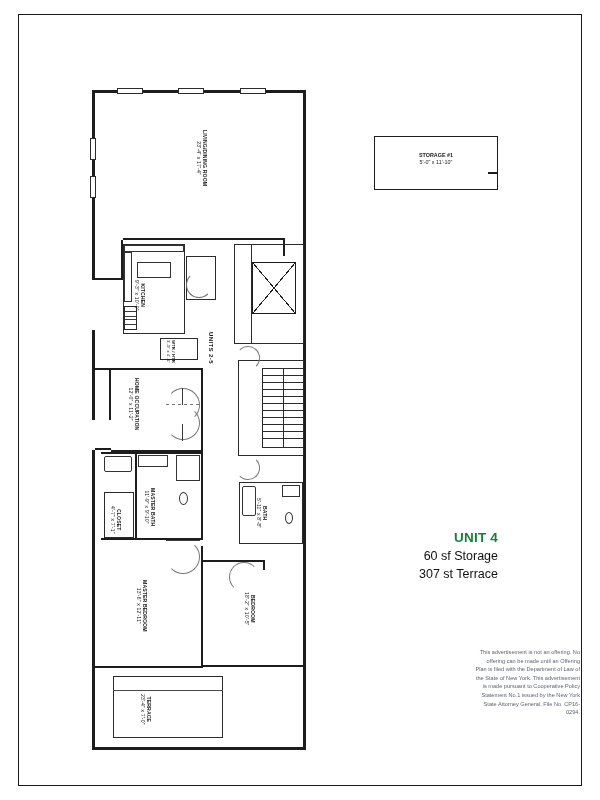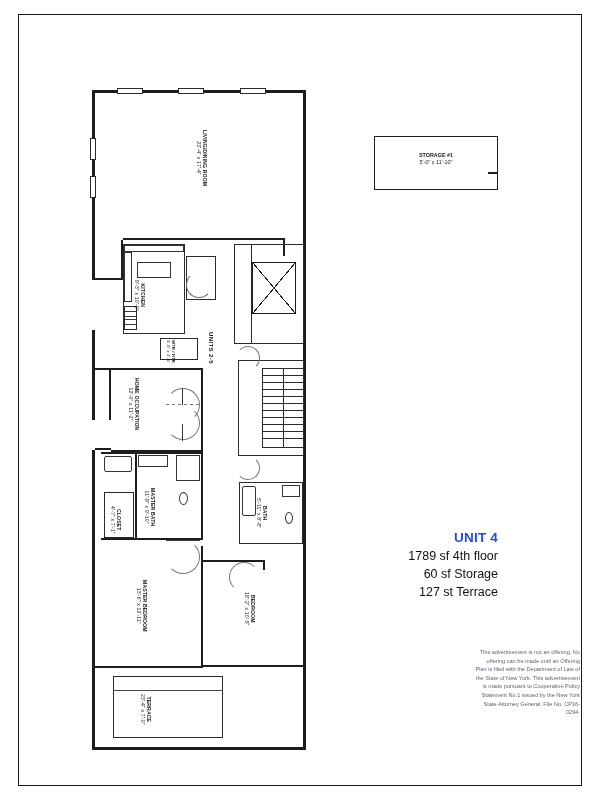--- a/index.html
+++ b/index.html
@@ -106,21 +106,21 @@
     right: 102px;
     top: 528px;
     width: 160px;
     text-align: right;
   }
   #unit-info .unit-title {
     font-size: 13.5px;
     font-weight: 700;
     letter-spacing: 0.2px;
     line-height: 19px;
-    color: #1d4ed8;
+    color: #15803d;
   }
   #unit-info .info-line {
     font-size: 12.5px;
     font-weight: 400;
     line-height: 18px;
     color: #111;
   }
 
   
   #disclaimer {
@@ -358,20 +358,19 @@
 
   <div id="storage-box"></div>
   <div class="wall" style="left:488px; top:172px; width:9px; height:2px;"></div>
   <div id="storage-label">
     <span class="nm">STORAGE #1</span>
     <span class="dim">5'-0" x 11'-10"</span>
   </div>
 
   <div id="unit-info">
     <div class="unit-title">UNIT 4</div>
-    <div class="info-line">1789 sf 4th floor</div>
     <div class="info-line">60 sf Storage</div>
-    <div class="info-line">127 st Terrace</div>
+    <div class="info-line">307 st Terrace</div>
   </div>
 
   <div id="disclaimer">This advertisement is not an offering. No offering can be made until an Offering Plan is filed with the Department of Law of the State of New York. This advertisement is made pursuant to Cooperative Policy Statement No.1 issued by the New York State Attorney General, File No. CP16-0294.</div>
 
 </div>
 
 </body></html>

